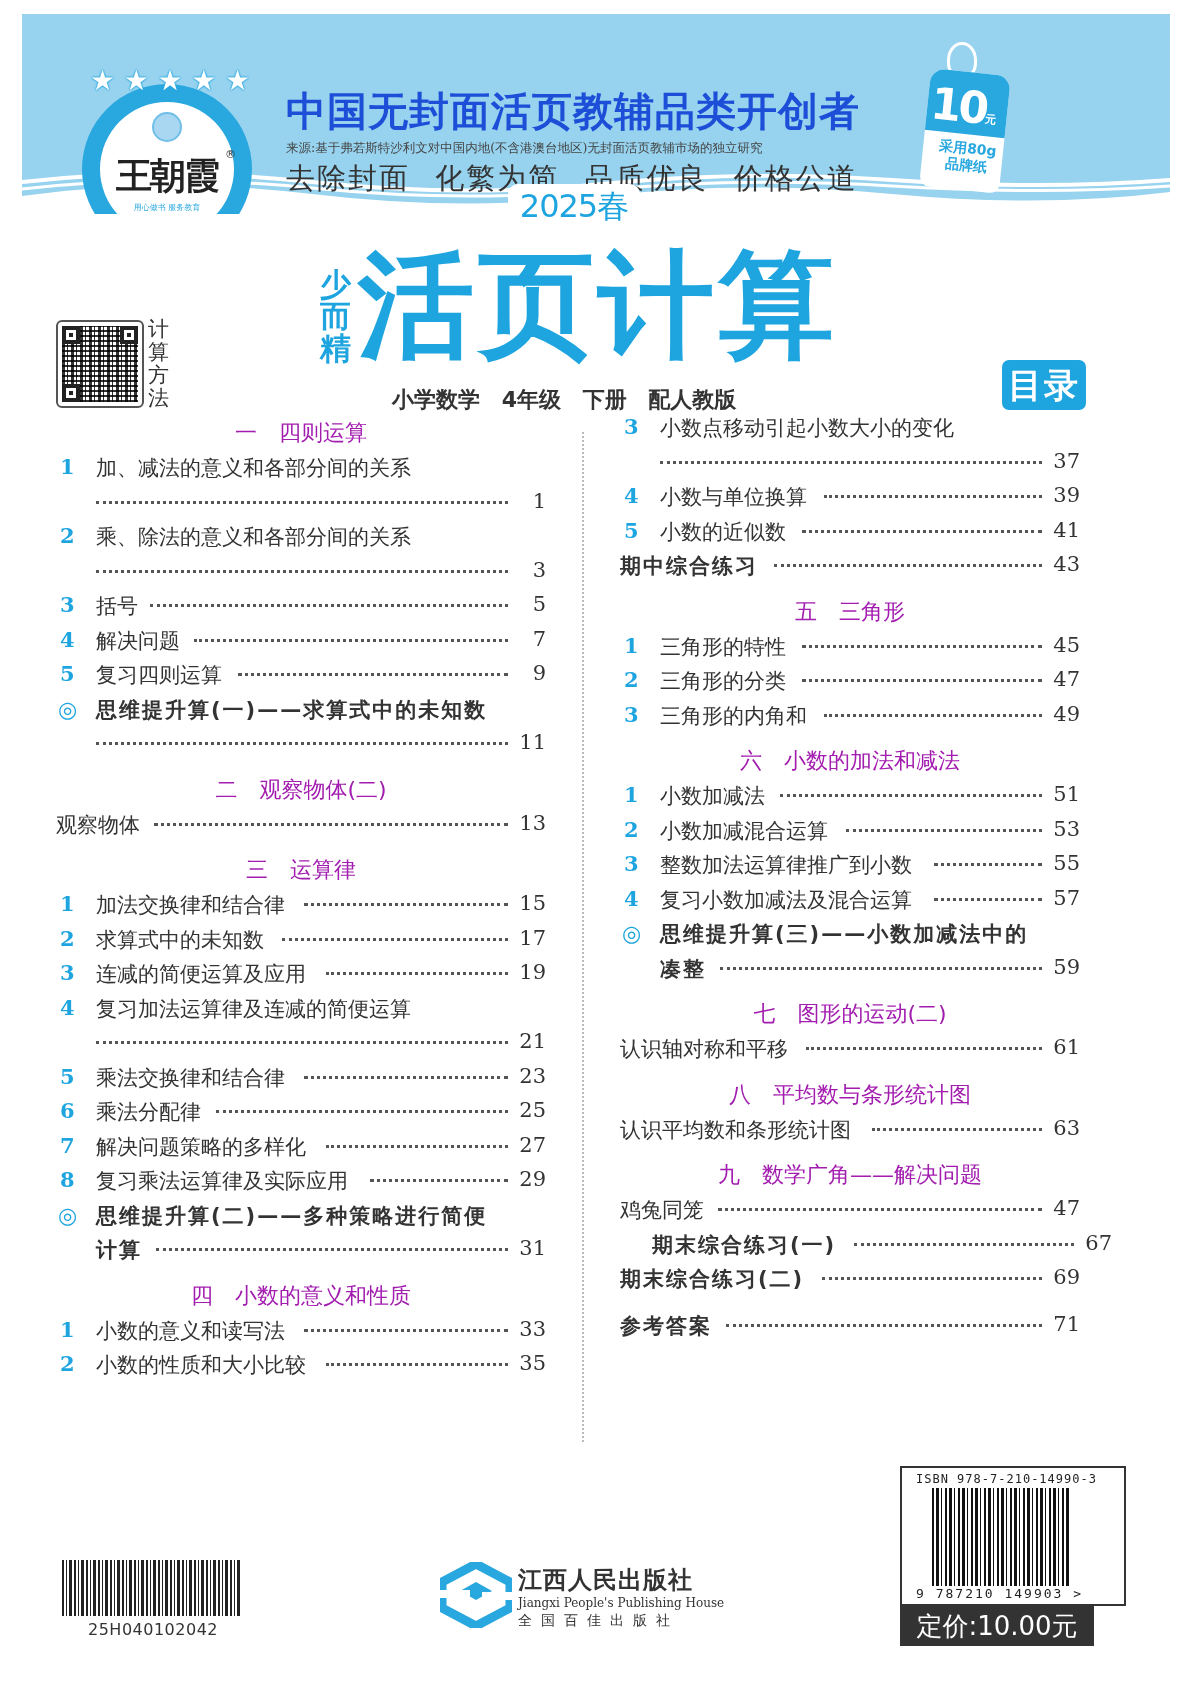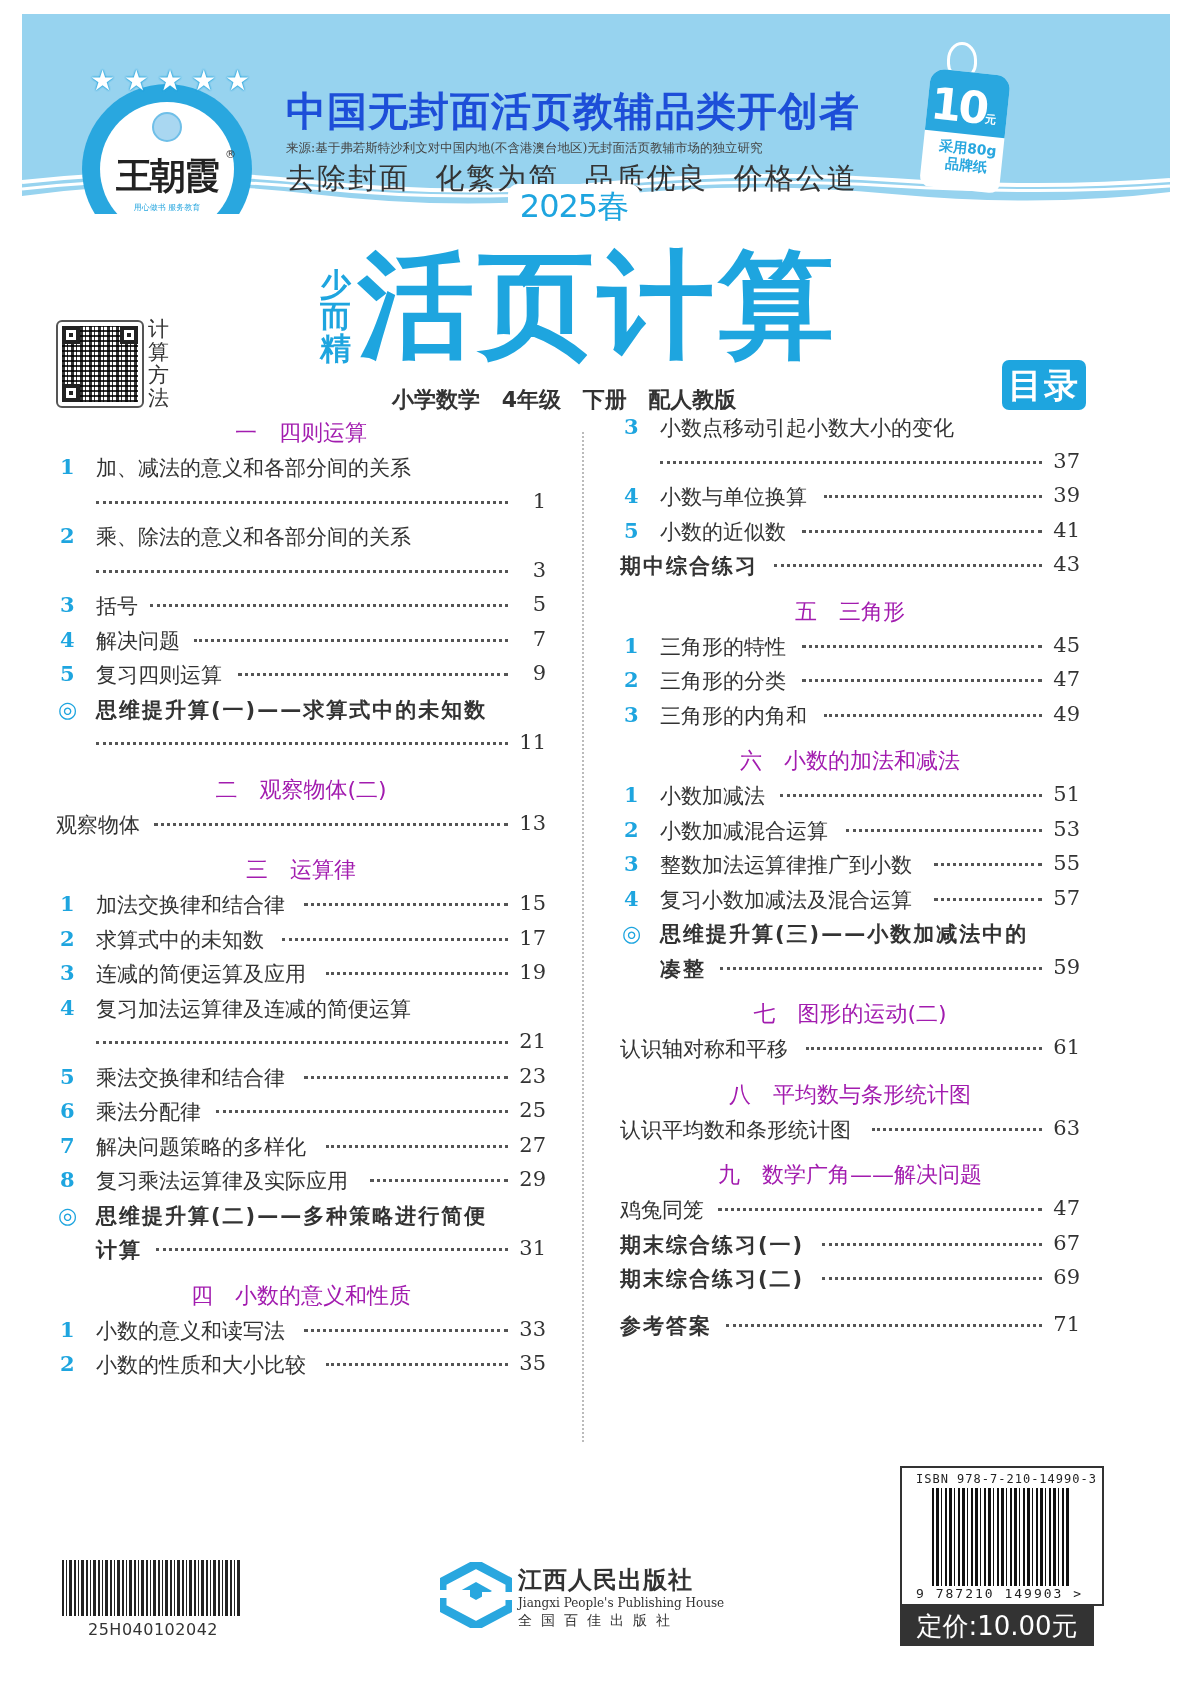--- a/index.html
+++ b/index.html
@@ -64,21 +64,21 @@
 
   
   .bc-left { position: absolute; left: 62px; top: 1560px; width: 180px; height: 56px; background: repeating-linear-gradient(90deg, #222 0 2px, #fff 2px 4px, #222 4px 5px, #fff 5px 7px, #222 7px 10px, #fff 10px 12px); }
   .bc-left-num { position: absolute; left: 88px; top: 1620px; font-size: 16px; color: #333; letter-spacing: 0.5px; }
 
   .pub-logo { position: absolute; left: 440px; top: 1562px; width: 72px; height: 66px; }
   .pub-cn { position: absolute; left: 518px; top: 1564px; font-family: "DejaVu Serif", serif; font-size: 24px; font-weight: bold; color: #333; letter-spacing: 1px; }
   .pub-en { position: absolute; left: 518px; top: 1596px; font-family: "DejaVu Serif", serif; font-size: 12px; color: #333; }
   .pub-sub { position: absolute; left: 518px; top: 1612px; font-size: 14px; color: #333; letter-spacing: 9px; }
 
-  .isbn-box { position: absolute; left: 900px; top: 1466px; width: 204px; height: 140px; border: 2px solid #333; background: #fff; padding-left: 43px; }
+  .isbn-box { position: absolute; left: 900px; top: 1466px; width: 226px; height: 140px; border: 2px solid #333; background: #fff; padding-left: 43px; }
   .isbn-top { position: absolute; left: 14px; top: 4px; font-family: "DejaVu Sans Mono", monospace; font-size: 12px; color: #222; letter-spacing: 1px; }
   .isbn-bars { position: absolute; left: 30px; top: 20px; width: 138px; height: 98px; background: repeating-linear-gradient(90deg, #111 0 2px, #fff 2px 4px, #111 4px 7px, #fff 7px 9px, #111 9px 10px, #fff 10px 13px); }
   .isbn-bottom { position: absolute; left: 14px; top: 118px; font-family: "DejaVu Sans Mono", monospace; font-size: 13px; color: #222; letter-spacing: 2px; background: #fff; padding-right: 2px; }
   .price-bar { position: absolute; left: 900px; top: 1606px; width: 194px; height: 40px; background: #333; color: #fff; font-size: 26px; text-align: center; line-height: 40px; }
 </style>
 </head>
 <body>
 
 <div class="header">
   <svg class="waves" viewBox="0 0 1148 60" preserveAspectRatio="none">
@@ -350,21 +350,21 @@
       <span class="txt nonum">认识平均数和条形统计图</span>
       <span class="dots" style="left: 252px; width: 170px;"></span>
       <span class="pg">63</span>
     </div>
     <div class="sec" style="top: 728px;">九　数学广角——解决问题</div>
     <div class="row" style="top: 760px;">
       <span class="txt nonum">鸡兔同笼</span>
       <span class="dots" style="left: 98px; width: 324px;"></span>
       <span class="pg">47</span>
     </div>
-    <div class="row" style="top: 794.5px;">
+    <div class="row" style="top: 794.5px; margin-left: 32px;">
       <span class="txt nonum bold">期末综合练习(一)</span>
       <span class="dots" style="left: 202px; width: 220px;"></span>
       <span class="pg">67</span>
     </div>
     <div class="row" style="top: 829px;">
       <span class="txt nonum bold">期末综合练习(二)</span>
       <span class="dots" style="left: 202px; width: 220px;"></span>
       <span class="pg">69</span>
     </div>
     <div class="row" style="top: 875.5px;">

